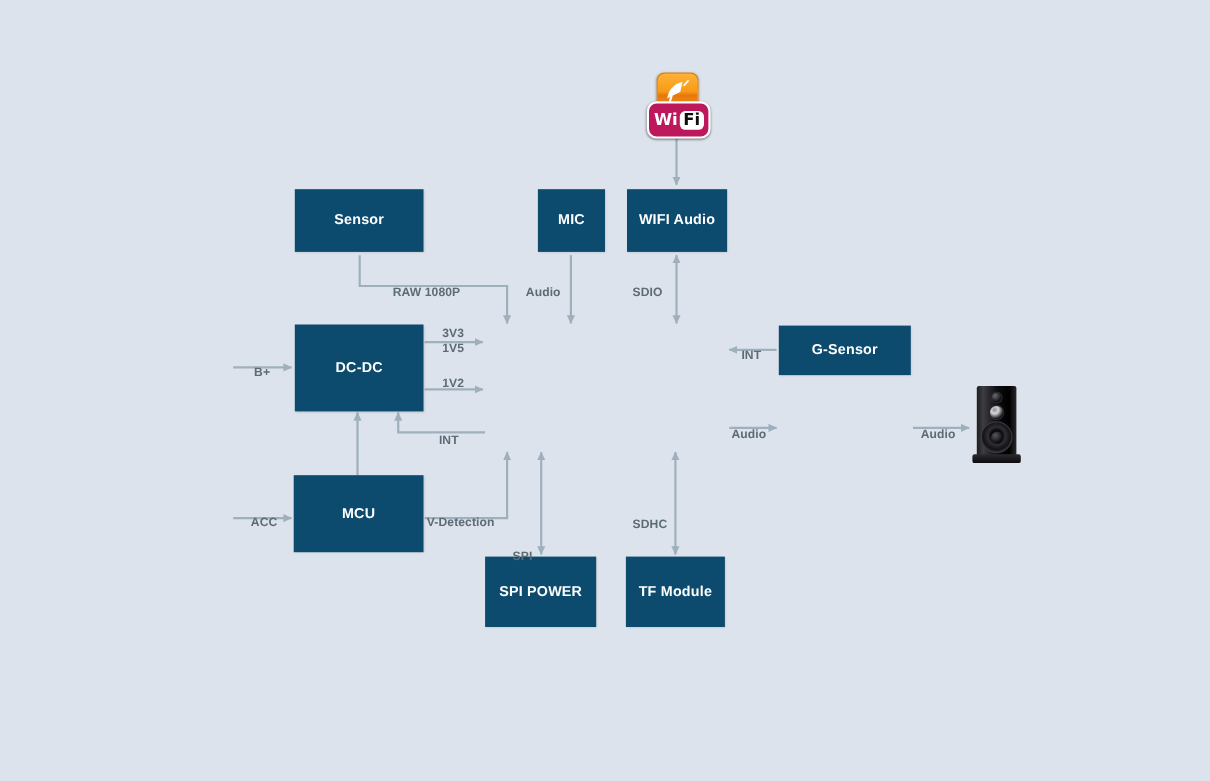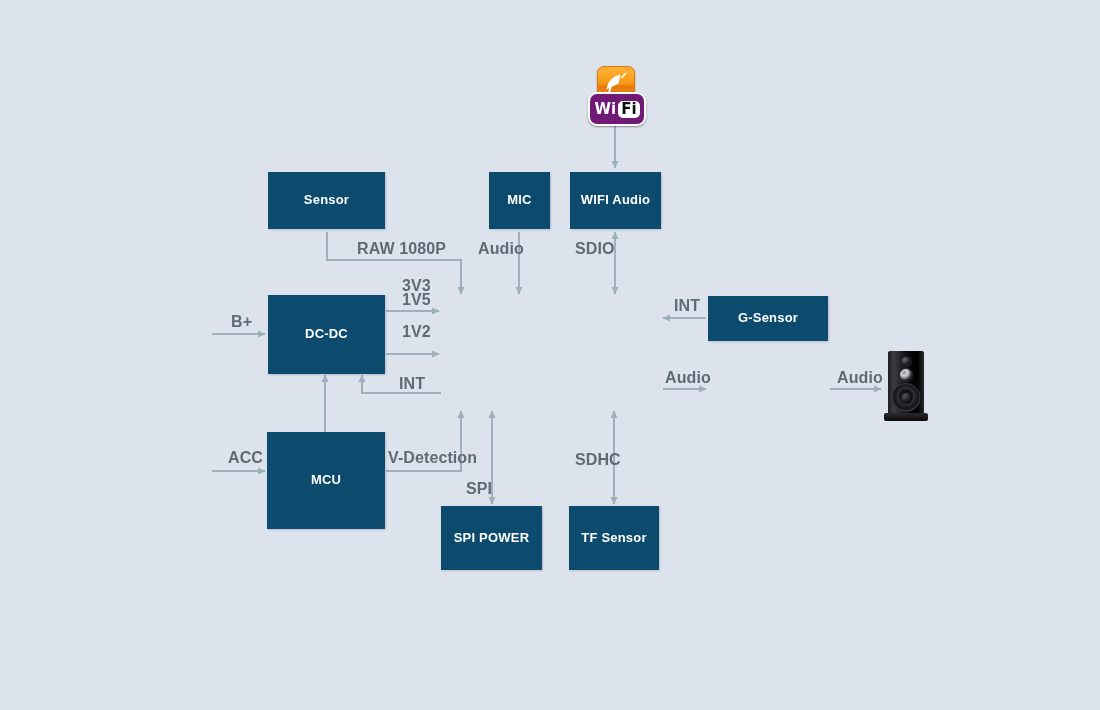--- a/index.html
+++ b/index.html
@@ -37,24 +37,25 @@
   }
   .blk.red {
     background: #cd4a5a;
     font-size: 21px;
     letter-spacing: 0.5px;
     font-family: "DejaVu Sans", sans-serif;
   }
   .edge-label {
     position: absolute;
     color: #5d6b75;
-    font-size: 16px;
+    font-size: 11px;
     font-weight: bold;
     white-space: nowrap;
     letter-spacing: 0.1px;
+    margin-top: 20px;
   }
   svg.wires {
     position: absolute;
     left: 0;
     top: 0;
     width: 1100px;
     height: 710px;
     pointer-events: none;
   }
   
@@ -75,21 +76,21 @@
     box-shadow: 0 1px 2px rgba(0,0,0,0.35);
     overflow: hidden;
   }
   .wifi-pill {
     position: absolute;
     left: 0;
     top: 26px;
     width: 54px;
     height: 30px;
     border-radius: 9px;
-    background: #701a75;
+    background: #be185d;
     border: 2px solid #ffffff;
     box-shadow: 0 1px 2px rgba(0,0,0,0.4);
     display: flex;
     align-items: center;
     justify-content: center;
   }
   .wifi-pill-txt {
     color: #ffffff;
     font-size: 15px;
     font-weight: bold;
@@ -252,26 +253,26 @@
   </div>
 
   <div class="blk gray" style="left:268px; top:172px; width:117px; height:57px;">Sensor</div>
 
   <div class="blk gray" style="left:489px; top:172px; width:61px; height:57px;">MIC</div>
 
   <div class="blk gray" style="left:570px; top:172px; width:91px; height:57px;">WIFI Audio</div>
 
   <div class="blk gray" style="left:268px; top:295px; width:117px; height:79px;">DC-DC</div>
 
-  <div class="blk gray" style="left:267px; top:432px; width:118px; height:97px;">MCU</div>
+  <div class="blk gray" style="left:267px; top:432px; width:118px; height:70px;">MCU</div>
 
 
   <div class="blk gray" style="left:441px; top:506px; width:101px; height:64px;">SPI POWER</div>
 
-  <div class="blk gray" style="left:569px; top:506px; width:90px; height:64px;">TF Sensor</div>
+  <div class="blk gray" style="left:569px; top:506px; width:90px; height:64px;">TF Module</div>
 
   <div class="blk gray" style="left:708px; top:296px; width:120px; height:45px;">G-Sensor</div>
 
 
   <div class="edge-label" style="left:357px; top:240px;">RAW 1080P</div>
 
   <div class="edge-label" style="left:478px; top:240px;">Audio</div>
 
   <div class="edge-label" style="left:575px; top:240px;">SDIO</div>
 

